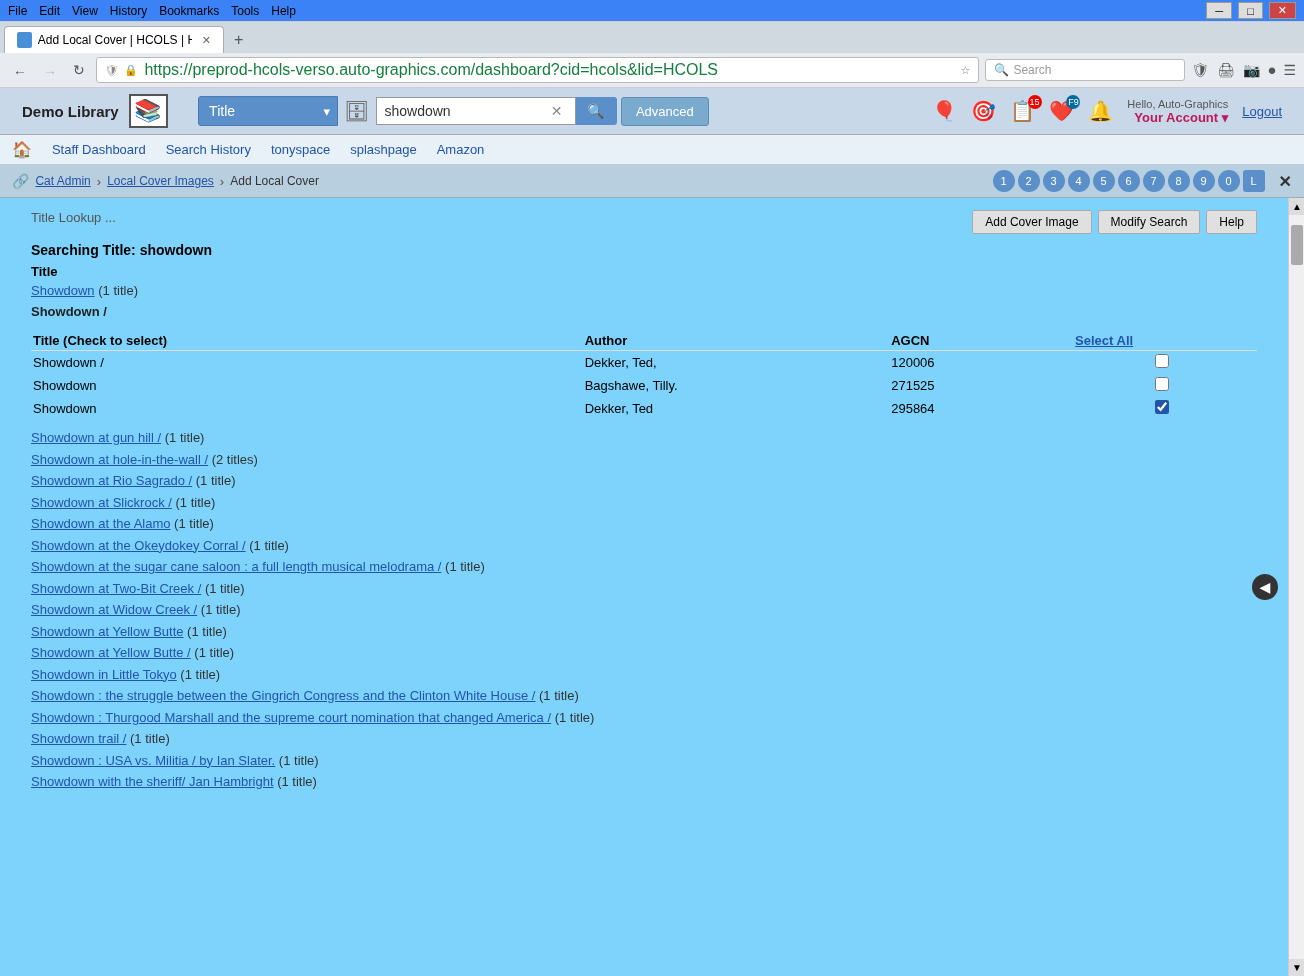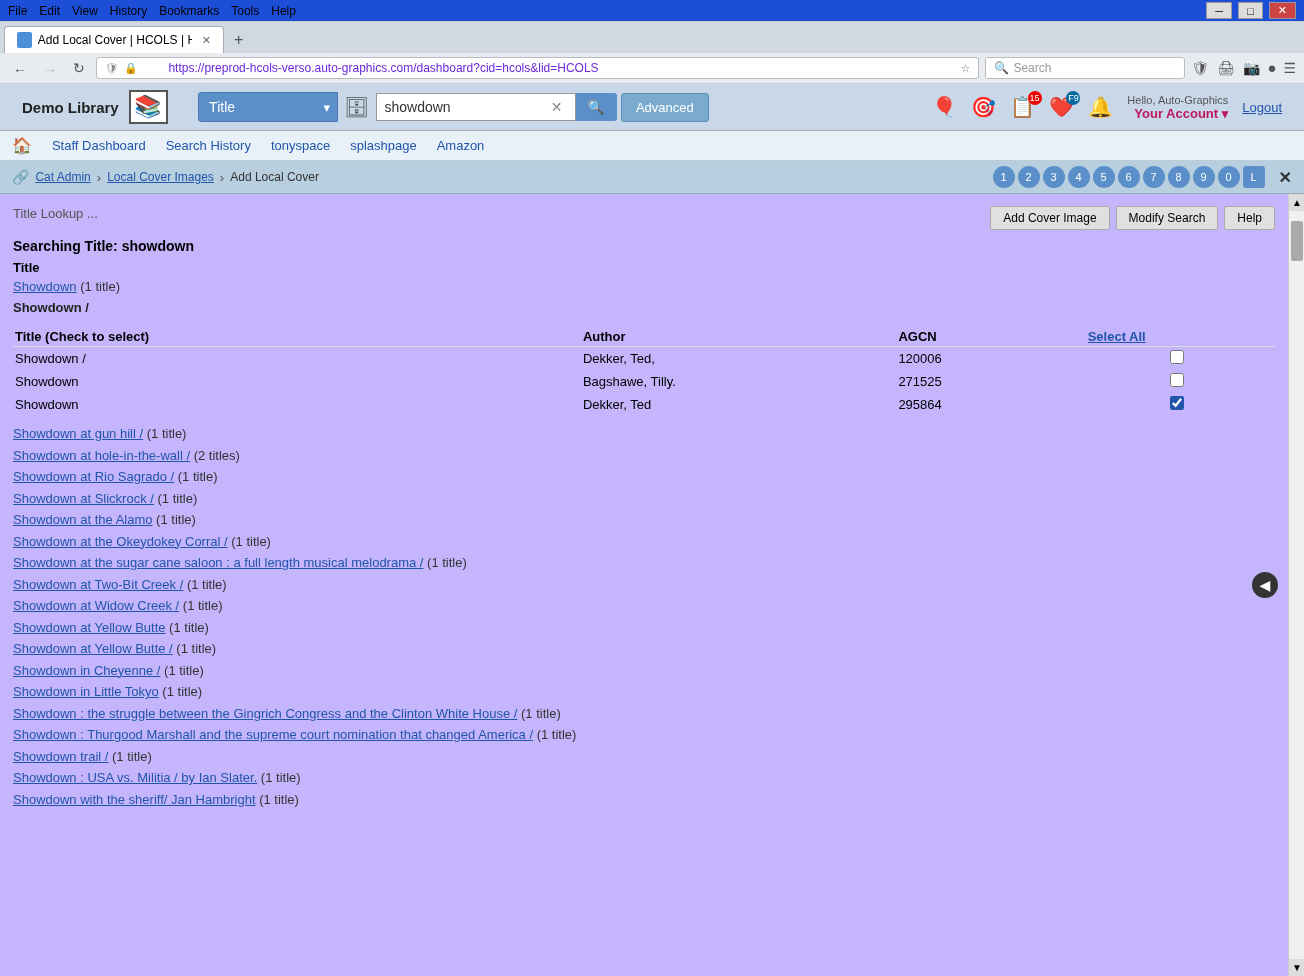--- a/index.html
+++ b/index.html
@@ -2,36 +2,36 @@
 <html><head>
   <meta charset="utf-8">
   <style>
     * { box-sizing: border-box; margin: 0; padding: 0; }
     body { font-family: Arial, sans-serif; font-size: 13px; background: #f0f0f0; overflow: hidden; }
 
     
     .browser-frame { width: 1304px; height: 976px; display: flex; flex-direction: column; background: #dee3e8; }
 
     
-    .menu-bar { background: #1d4ed8; display: flex; align-items: center; padding: 2px 8px; gap: 12px; font-size: 12px; border-bottom: 1px solid #ccc; }
+    .menu-bar { background: #3b82f6; display: flex; align-items: center; padding: 2px 8px; gap: 12px; font-size: 12px; border-bottom: 1px solid #ccc; }
     .menu-bar span { cursor: pointer; }
 
     
     .tab-bar { background: #d0d8e0; display: flex; align-items: center; padding: 4px 4px 0 4px; gap: 2px; }
     .tab { background: #f0f4f8; border: 1px solid #aab; border-bottom: none; border-radius: 4px 4px 0 0; padding: 5px 12px; font-size: 12px; display: flex; align-items: center; gap: 6px; cursor: pointer; max-width: 220px; }
     .tab.active { background: #fff; }
     .tab-icon { width: 16px; height: 16px; background: #4a90d9; border-radius: 2px; display: inline-block; }
     .tab-close { font-size: 11px; color: #666; cursor: pointer; margin-left: 4px; }
     .new-tab { padding: 4px 8px; font-size: 16px; color: #555; cursor: pointer; background: none; border: none; }
 
     
     .address-bar { background: #fff; display: flex; align-items: center; padding: 4px 8px; gap: 6px; border-bottom: 1px solid #ccc; background: #e8ecf0; }
     .nav-btn { background: none; border: none; cursor: pointer; font-size: 14px; color: #555; padding: 2px 5px; border-radius: 3px; }
     .url-bar { flex: 1; display: flex; align-items: center; background: #fff; border: 1px solid #bbb; border-radius: 3px; padding: 3px 8px; font-size: 12px; gap: 6px; }
-    .url-text { flex: 1; color: #6d28d9; font-size: 12px; margin-left: 24px; }
+    .url-text { flex: 1; color: #15803d; font-size: 16px; }
     .addr-icon { font-size: 11px; color: #888; }
     .browser-search { background: #fff; border: 1px solid #bbb; border-radius: 3px; padding: 3px 8px; font-size: 12px; display: flex; align-items: center; gap: 4px; width: 200px; }
     .browser-icons { display: flex; align-items: center; gap: 8px; color: #555; font-size: 14px; }
 
     
     .app-header { background: #c8d8e8; display: flex; align-items: center; padding: 6px 22px; gap: 10px; border-bottom: 1px solid #aaa; }
     .library-name { font-size: 15px; font-weight: bold; color: #222; }
     .search-area { display: flex; align-items: center; gap: 0; margin-left: 20px; }
     .search-type-select { background: #5b8fc9; color: white; border: 1px solid #4a7ab5; padding: 6px 24px 6px 10px; font-size: 14px; cursor: pointer; border-radius: 3px 0 0 3px; appearance: none; -webkit-appearance: none; position: relative; min-width: 140px; }
     .select-wrapper { position: relative; display: inline-block; }
@@ -60,21 +60,21 @@
     .breadcrumb-icon { font-size: 14px; color: #555; }
     .breadcrumb-text { font-size: 12px; color: #333; }
     .breadcrumb-sep { color: #555; }
     .page-numbers { display: flex; gap: 3px; margin-left: auto; }
     .page-num { background: #5b8fc9; color: white; border-radius: 50%; width: 22px; height: 22px; display: flex; align-items: center; justify-content: center; font-size: 11px; cursor: pointer; }
     .page-num.letter { border-radius: 3px; }
     .close-x { color: #333; font-size: 16px; cursor: pointer; margin-left: 8px; font-weight: bold; }
 
     
     .main-content { flex: 1; display: flex; overflow: hidden; position: relative; }
-    .content-panel { flex: 1; background: #c4b5fd; overflow-y: auto; padding: 12px 13px; position: relative; }
+    .content-panel { flex: 1; background: #7dd3fc; overflow-y: auto; padding: 12px 31px; position: relative; }
     
     
     .scrollbar { width: 16px; background: #f0f0f0; border-left: 1px solid #ccc; display: flex; flex-direction: column; }
     .scroll-up { background: #ddd; text-align: center; padding: 3px; cursor: pointer; font-size: 10px; }
     .scroll-track { flex: 1; position: relative; }
     .scroll-thumb { background: #aaa; width: 12px; margin: 0 auto; height: 40px; border-radius: 2px; position: absolute; top: 10px; left: 2px; }
     .scroll-down { background: #ddd; text-align: center; padding: 3px; cursor: pointer; font-size: 10px; }
 
     
     .content-header { display: flex; justify-content: space-between; align-items: flex-start; margin-bottom: 8px; }
@@ -292,21 +292,20 @@
           <li><a class="result-link">Showdown at hole-in-the-wall /</a><span class="result-count"> (2 titles)</span></li>
           <li><a class="result-link">Showdown at Rio Sagrado /</a><span class="result-count"> (1 title)</span></li>
           <li><a class="result-link">Showdown at Slickrock /</a><span class="result-count"> (1 title)</span></li>
           <li><a class="result-link">Showdown at the Alamo</a><span class="result-count"> (1 title)</span></li>
           <li><a class="result-link">Showdown at the Okeydokey Corral /</a><span class="result-count"> (1 title)</span></li>
           <li><a class="result-link">Showdown at the sugar cane saloon : a full length musical melodrama /</a><span class="result-count"> (1 title)</span></li>
           <li><a class="result-link">Showdown at Two-Bit Creek /</a><span class="result-count"> (1 title)</span></li>
           <li><a class="result-link">Showdown at Widow Creek /</a><span class="result-count"> (1 title)</span></li>
           <li><a class="result-link">Showdown at Yellow Butte</a><span class="result-count"> (1 title)</span></li>
           <li><a class="result-link">Showdown at Yellow Butte /</a><span class="result-count"> (1 title)</span></li>
-          <li><a class="result-link">Showdown in Cheyenne /</a><span class="result-count"> (1 title)</span></li>
           <li><a class="result-link">Showdown in Little Tokyo</a><span class="result-count"> (1 title)</span></li>
           <li><a class="result-link">Showdown : the struggle between the Gingrich Congress and the Clinton White House /</a><span class="result-count"> (1 title)</span></li>
           <li><a class="result-link">Showdown : Thurgood Marshall and the supreme court nomination that changed America /</a><span class="result-count"> (1 title)</span></li>
           <li><a class="result-link">Showdown trail /</a><span class="result-count"> (1 title)</span></li>
           <li><a class="result-link">Showdown : USA vs. Militia / by Ian Slater.</a><span class="result-count"> (1 title)</span></li>
           <li><a class="result-link">Showdown with the sheriff/ Jan Hambright</a><span class="result-count"> (1 title)</span></li>
         </ul>
 
     </div>
 

